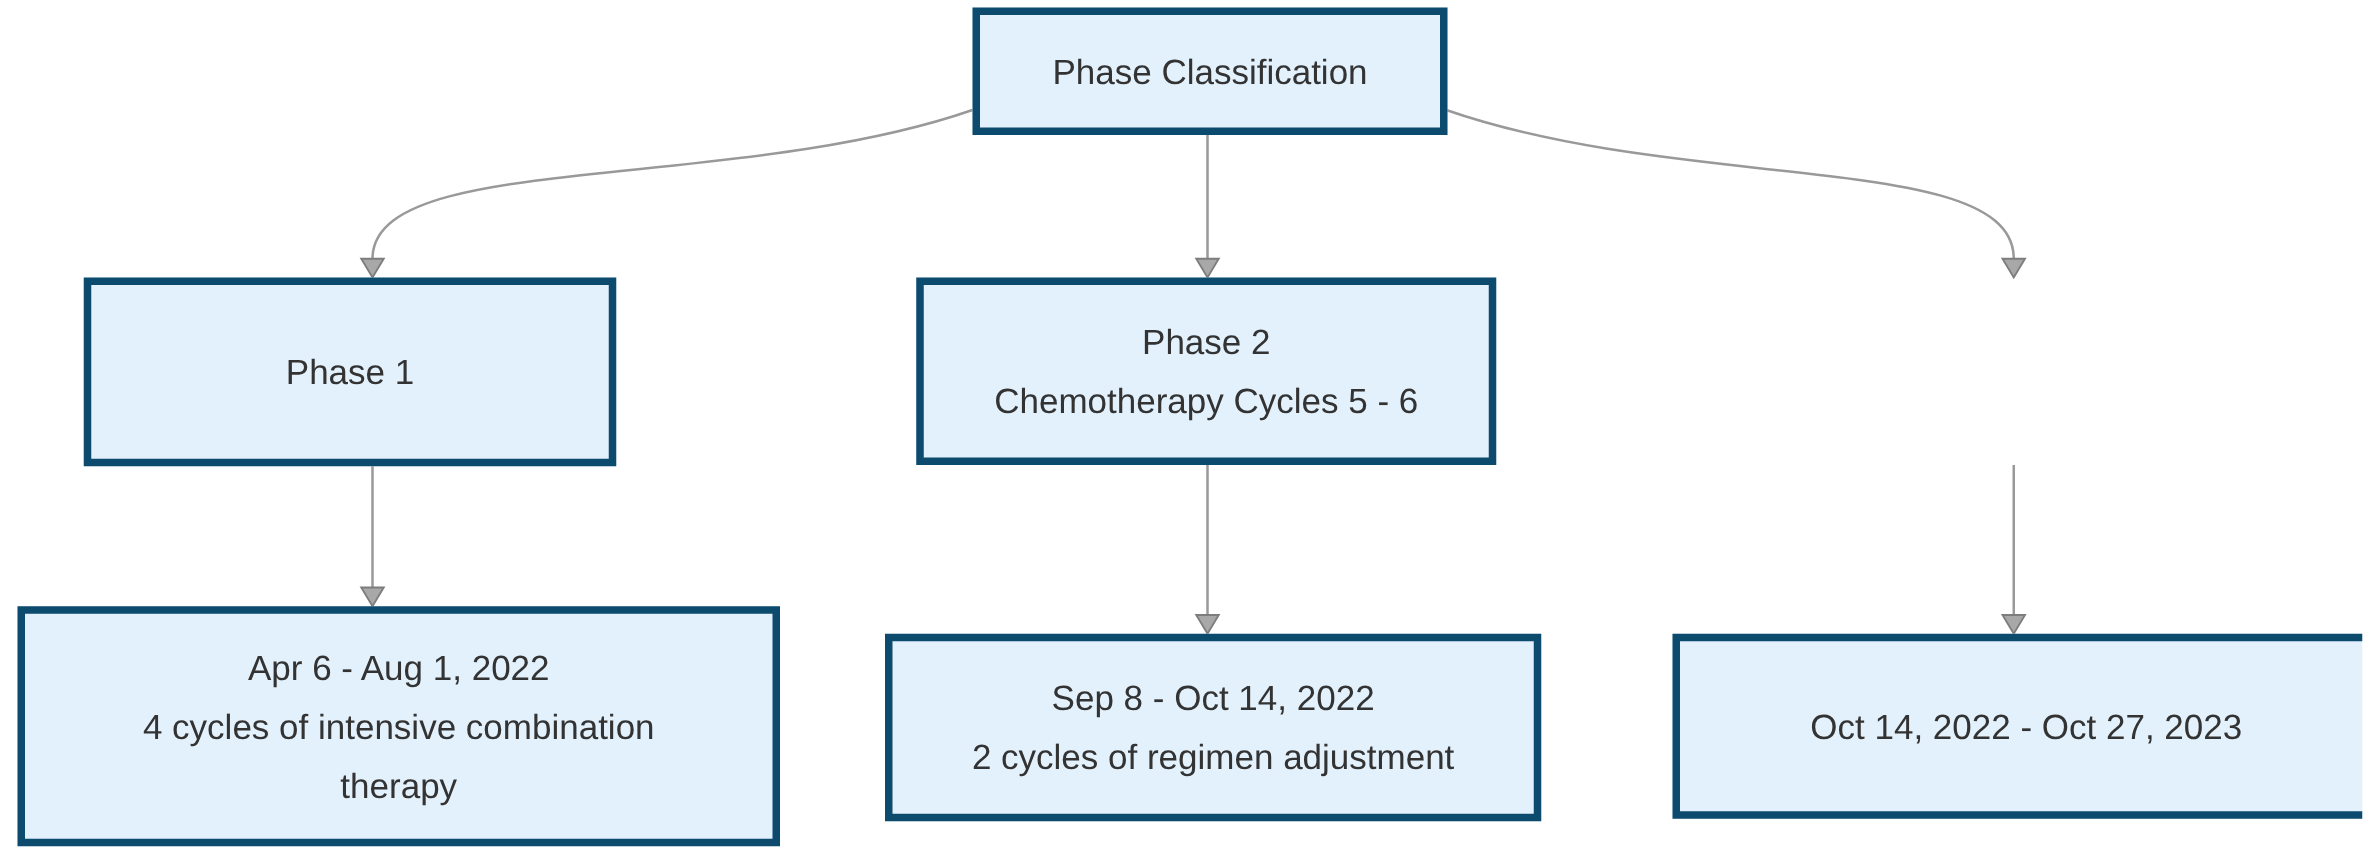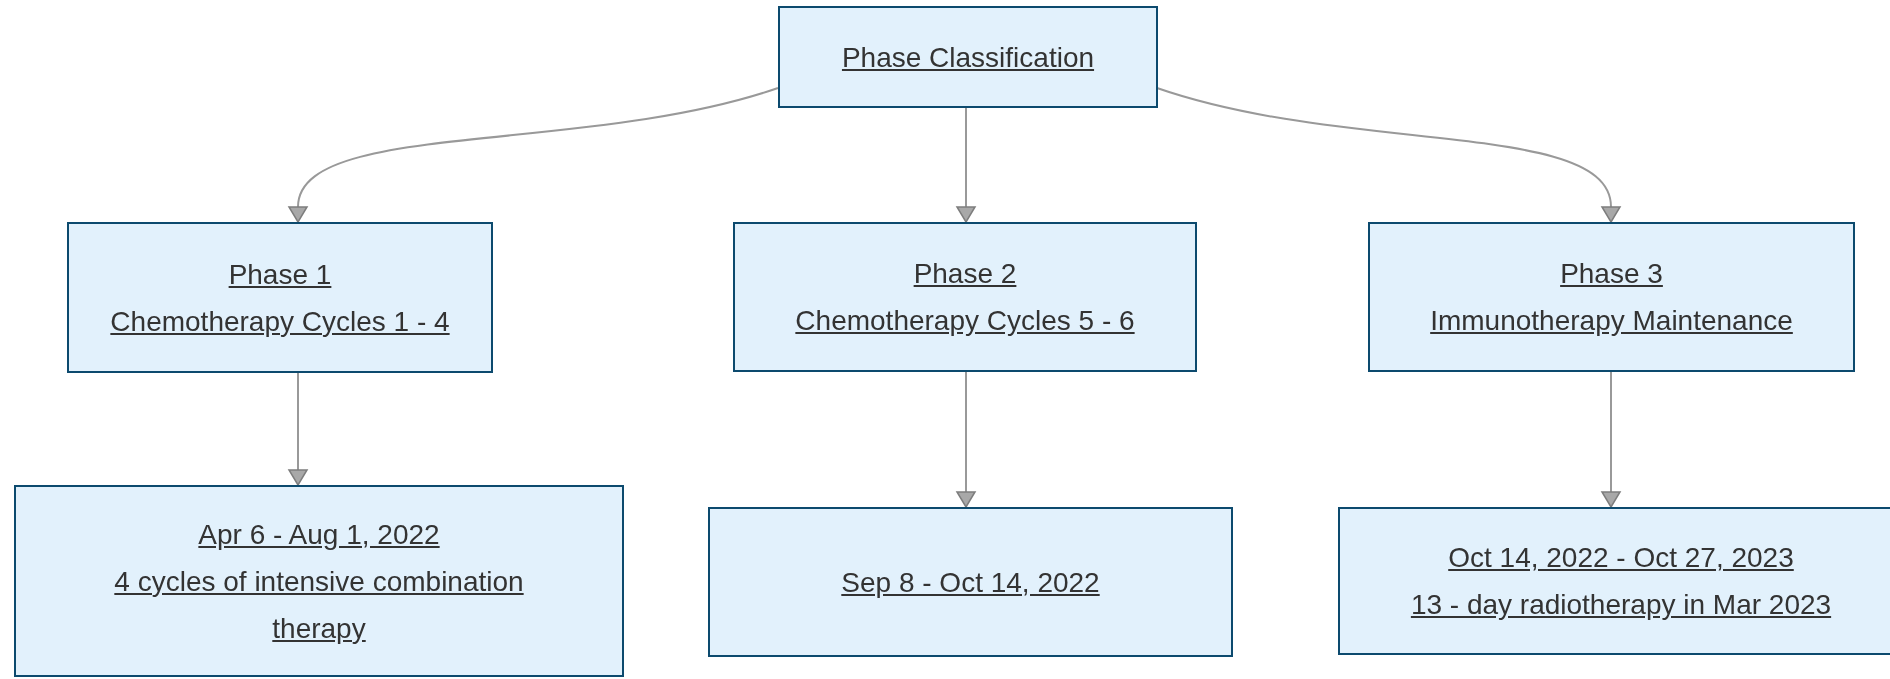--- a/index.html
+++ b/index.html
@@ -31,30 +31,29 @@
   .arrowhead {
     fill: #999999;
     fill-opacity: 0.85;
     stroke: #7d7d7d;
     stroke-width: 1.5;
   }
   .node {
     position: absolute;
     box-sizing: border-box;
     background: #e2f1fc;
-    border: 2px solid #0c4a6e;
+    border: 6px solid #0c4a6e;
     color: #333333;
     font-size: 28px;
     line-height: 47px;
     text-align: center;
     display: flex;
     flex-direction: column;
     align-items: center;
     justify-content: center;
-    text-decoration: underline;
   }
   .node-line {
     white-space: nowrap;
   }
   
   #node-root    { left: 778px;  top: 6px;   width: 380px; height: 102px; }
   #node-phase1  { left: 67px;   top: 222px; width: 426px; height: 151px; }
   #node-phase2  { left: 733px;  top: 222px; width: 464px; height: 150px; align-items: center; }
   #node-phase3  { left: 1368px; top: 222px; width: 487px; height: 150px; }
   #node-detail1 { left: 2px;    top: 485px; width: 610px; height: 192px; margin-left: 12px; }
@@ -86,41 +85,36 @@
     <path class="edge-path" d="M 1611 372 L 1611 492"></path>
     <polygon class="arrowhead" points="1602,492 1620,492 1611,507"></polygon>
   </svg>
 
   <div class="node" id="node-root">
     <div class="node-line">Phase Classification</div>
   </div>
 
   <div class="node" id="node-phase1">
     <div class="node-line">Phase 1</div>
-    <div class="node-line">Chemotherapy Cycles 1 - 4</div>
   </div>
 
   <div class="node" id="node-phase2">
     <div class="node-line">Phase 2</div>
     <div class="node-line">Chemotherapy Cycles 5 - 6</div>
   </div>
 
-  <div class="node" id="node-phase3">
-    <div class="node-line">Phase 3</div>
-    <div class="node-line">Immunotherapy Maintenance</div>
-  </div>
 
   <div class="node" id="node-detail1">
     <div class="node-line">Apr 6 - Aug 1, 2022</div>
     <div class="node-line">4 cycles of intensive combination</div>
     <div class="node-line">therapy</div>
   </div>
 
   <div class="node" id="node-detail2">
     <div class="node-line">Sep 8 - Oct 14, 2022</div>
+    <div class="node-line">2 cycles of regimen adjustment</div>
   </div>
 
   <div class="node" id="node-detail3">
     <div class="node-line">Oct 14, 2022 - Oct 27, 2023</div>
-    <div class="node-line">13 - day radiotherapy in Mar 2023</div>
   </div>
 
 </div>
 
 </body></html>

